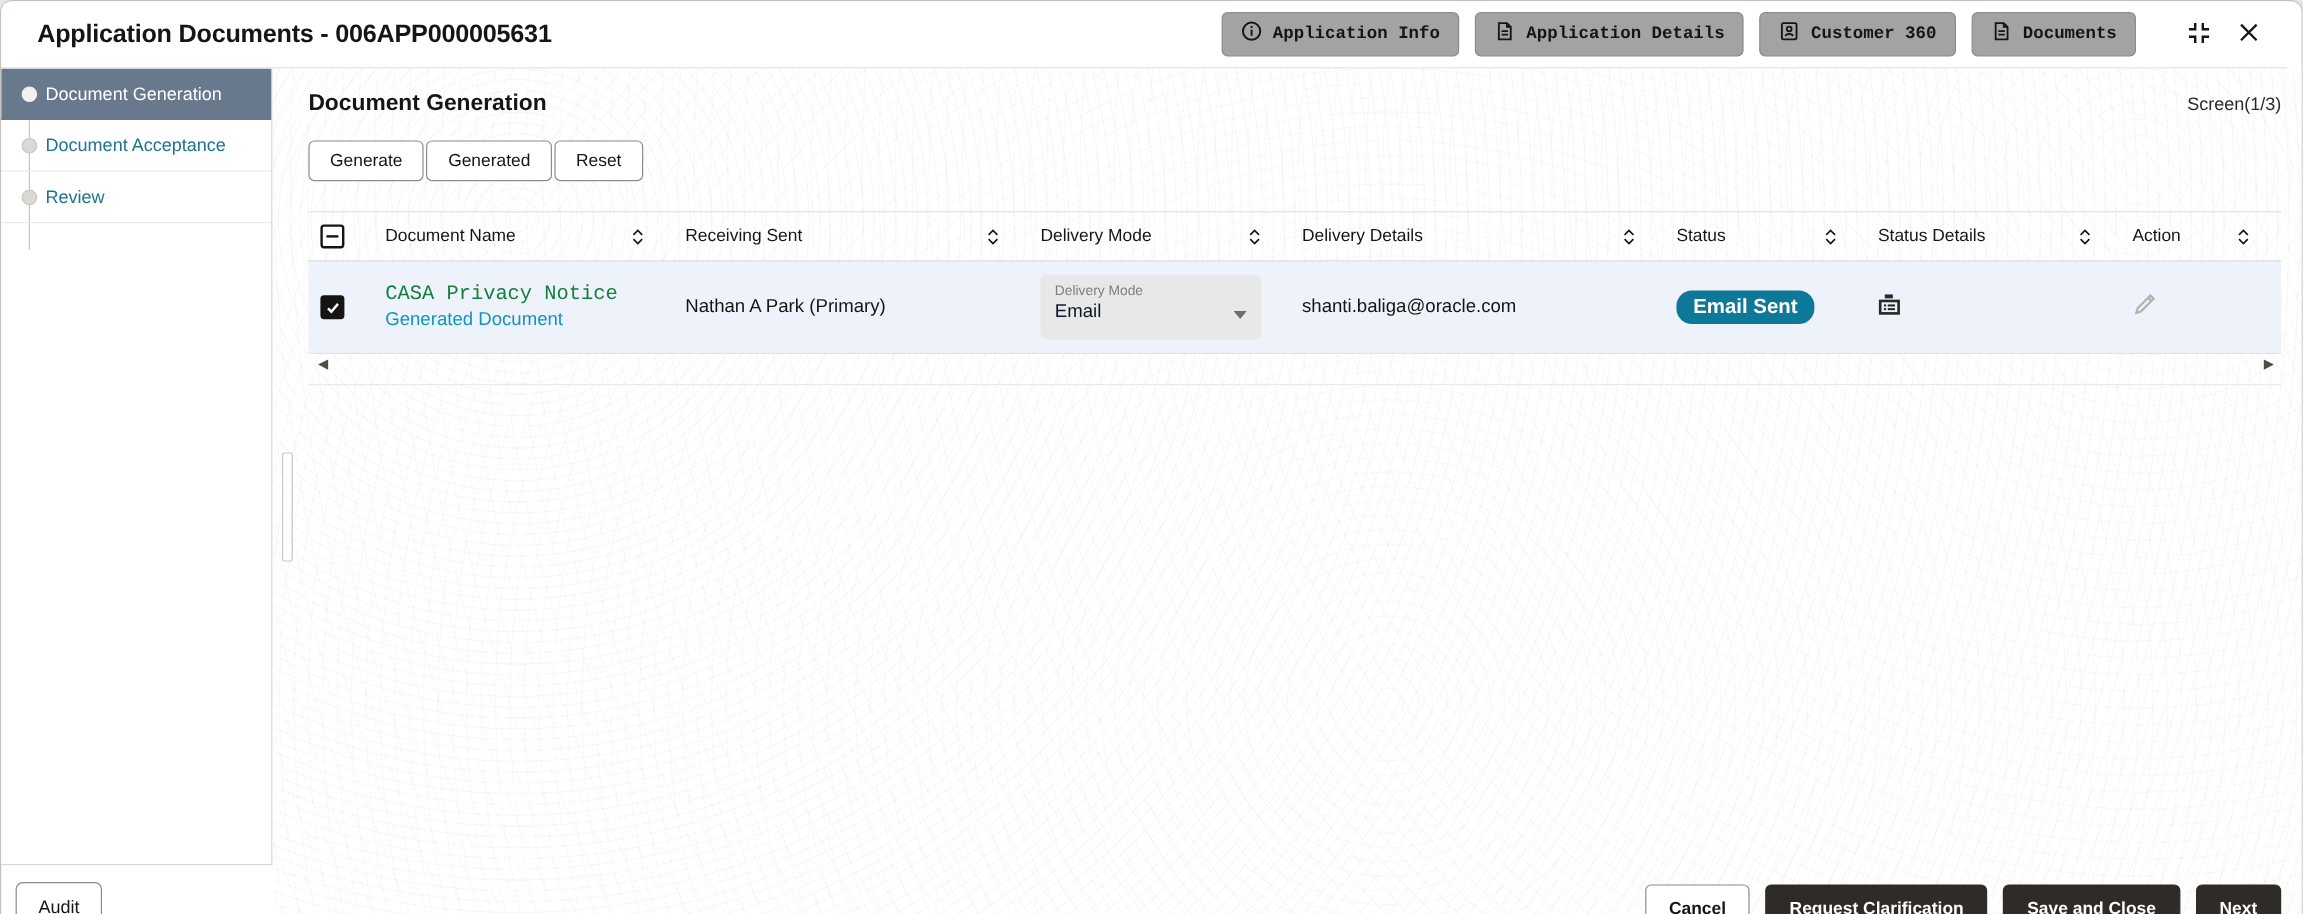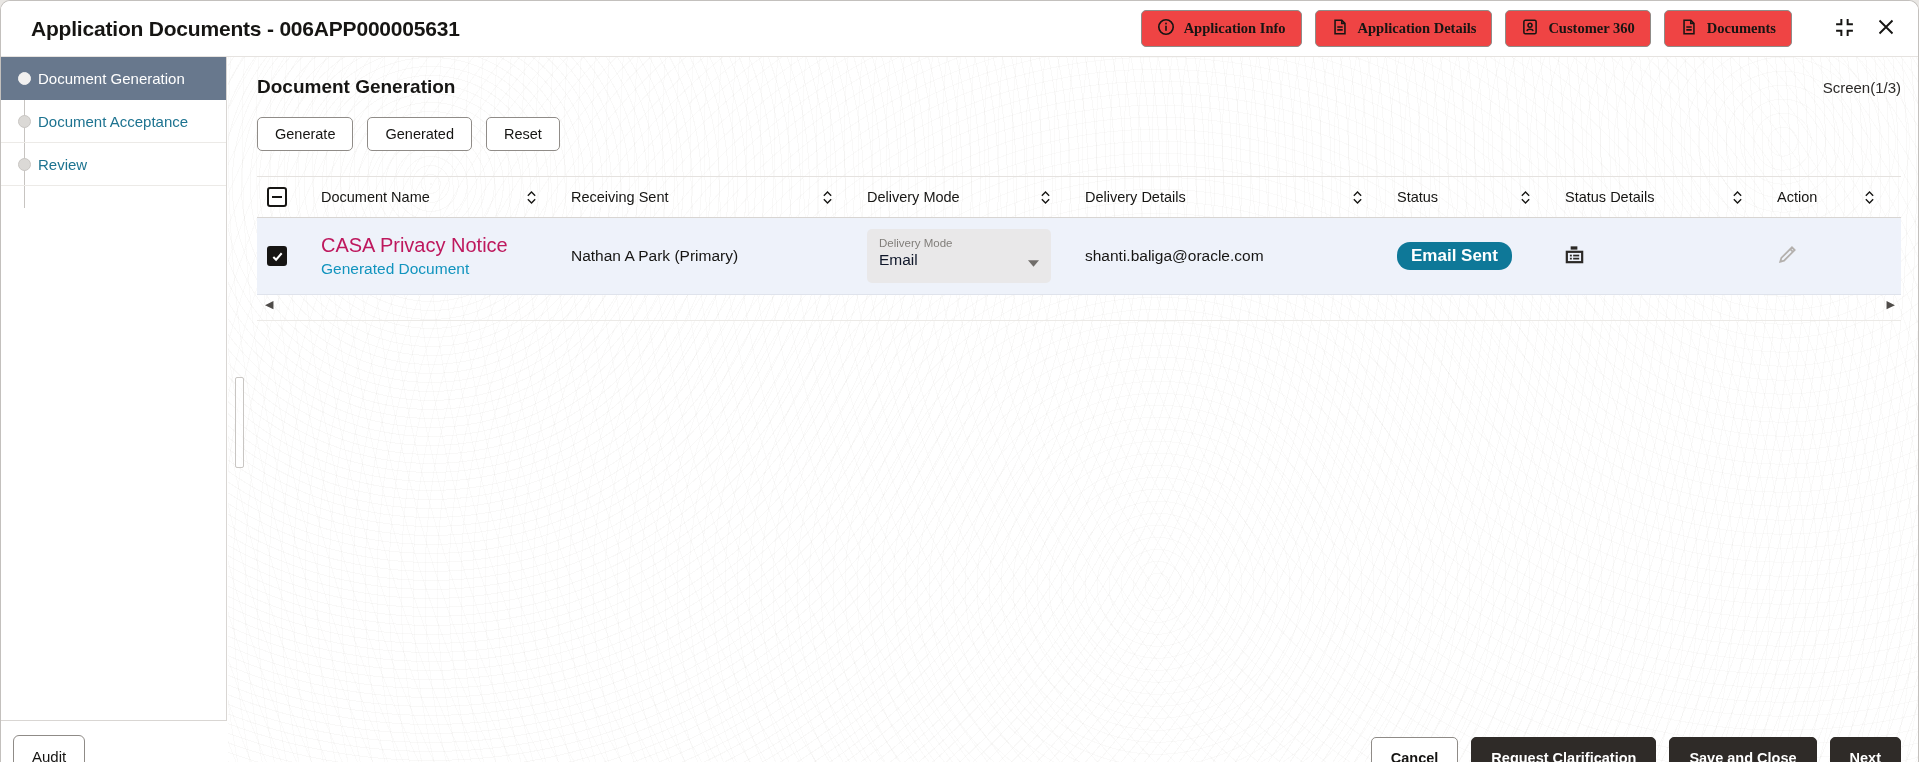--- a/index.html
+++ b/index.html
@@ -4,30 +4,30 @@
 <style>
   * { margin:0; padding:0; box-sizing:border-box; }
   html,body { background:#e9e7e4; font-family:"Liberation Sans", sans-serif; color:#161513; }
   .window {
     position:relative; width:1919px; height:762px; overflow:hidden;
     background:#fff; border:1px solid #c3c0bd; border-bottom:none;
     border-radius:10px 10px 0 0;
   }
   
   .topbar {
-    position:absolute; top:0; left:0; right:0; height:56px; background:#fff;
+    position:absolute; top:0; left:0; right:12px; height:56px; background:#fff;
     border-bottom:1px solid #e6e3e0; display:flex; align-items:center;
     padding:0 18px 0 30px; z-index:6;
   }
   .win-title { font-size:21px; font-weight:700; letter-spacing:-0.2px; }
   .topbar-actions { margin-left:auto; display:flex; align-items:center; gap:13px; }
   .tb-btn {
     display:flex; align-items:center; gap:9px; height:37px; padding:0 15px;
-    background:#ef4444; border:1px solid #8f8b87; border-radius:5px;
-    font-family:Liberation Serif, serif; font-size:14.5px; font-weight:600; color:#161513; cursor:pointer;
+    background:#a3a3a3; border:1px solid #8f8b87; border-radius:5px;
+    font-family:Liberation Mono, monospace; font-size:14.5px; font-weight:600; color:#161513; cursor:pointer;
   }
   .icon-btn {
     background:none; border:none; cursor:pointer; padding:4px; display:flex; align-items:center;
   }
   .winctl-gap { width:12px; }
   
   .sidebar {
     position:absolute; top:56px; left:0; width:226px; height:664px; background:#fff;
     border-right:1px solid #d9d6d3; border-bottom:1px solid #d9d6d3; z-index:5;
   }
@@ -54,21 +54,21 @@
       repeating-radial-gradient(circle at 55% 75%, rgba(135,125,112,0.04) 0 1px, rgba(0,0,0,0) 1px 12px),
       repeating-radial-gradient(circle at 92% 12%, rgba(135,125,112,0.04) 0 1px, rgba(0,0,0,0) 1px 14px),
       #ffffff;
   }
   .main-head {
     display:flex; align-items:baseline; justify-content:space-between;
     padding:19px 17px 0 29px;
   }
   .main-title { font-size:19px; font-weight:700; }
   .screen-indicator { font-size:15px; color:#2c2a28; }
-  .toolbar { display:flex; gap:14px; padding:19px 0 0 29px; }
+  .toolbar { display:flex; gap:2px; padding:19px 0 0 29px; }
   .tool-btn {
     height:34px; padding:0 17px; background:#fff; border:1px solid #908c88; border-radius:5px;
     font-family:inherit; font-size:14.5px; color:#161513; cursor:pointer;
   }
   
   .doc-table { margin:25px 17px 0 29px; border-top:1px solid #e5e2df; }
   .tgrid {
     display:grid;
     grid-template-columns:56px 250px 296px 218px 312px 168px 212px 1fr;
     align-items:center;
@@ -82,21 +82,21 @@
   .sort { display:flex; cursor:pointer; }
   .trow { height:77px; background:var(--row-bg,#eef2fa); border-bottom:1px solid #dfe3ec; }
   .td { padding-left:8px; font-size:15.5px; }
   .td.sel { padding-left:10px; }
   .checkbox {
     width:20px; height:20px; border:2px solid #161513; border-radius:3px; background:#fff;
     display:flex; align-items:center; justify-content:center; cursor:pointer;
   }
   .checkbox.checked { background:#161513; }
   .checkbox .dash { width:10px; height:2.5px; background:#161513; }
-  .docname-line1 { font-size:20px; color:#be185d; }
+  .docname-line1 { font-size:17px; color:#15803d;font-family:Liberation Mono, monospace; }
   .docname-line2 { font-size:15.5px; color:var(--doc-link,#1194be); cursor:pointer; margin-top:3px; }
   .dm-select {
     position:relative; width:184px; height:54px; background:#e9e8e9; border-radius:5px;
     padding:8px 30px 0 12px; cursor:pointer;
   }
   .dm-label { font-size:11.5px; color:#817e7a; }
   .dm-value { font-size:15.5px; color:#0f172a; margin-top:2px; }
   .dm-caret { position:absolute; right:12px; top:24px; }
   .badge {
     display:inline-block; background:var(--badge-bg,#0e7898); color:#fff; font-size:17px;

